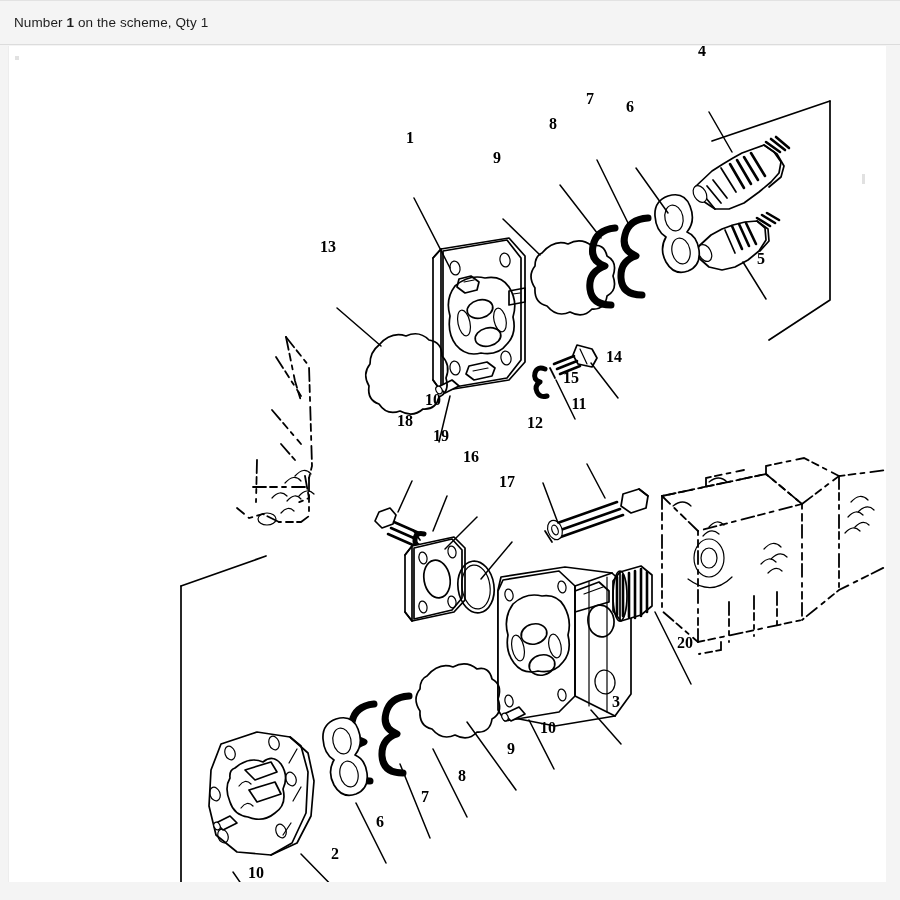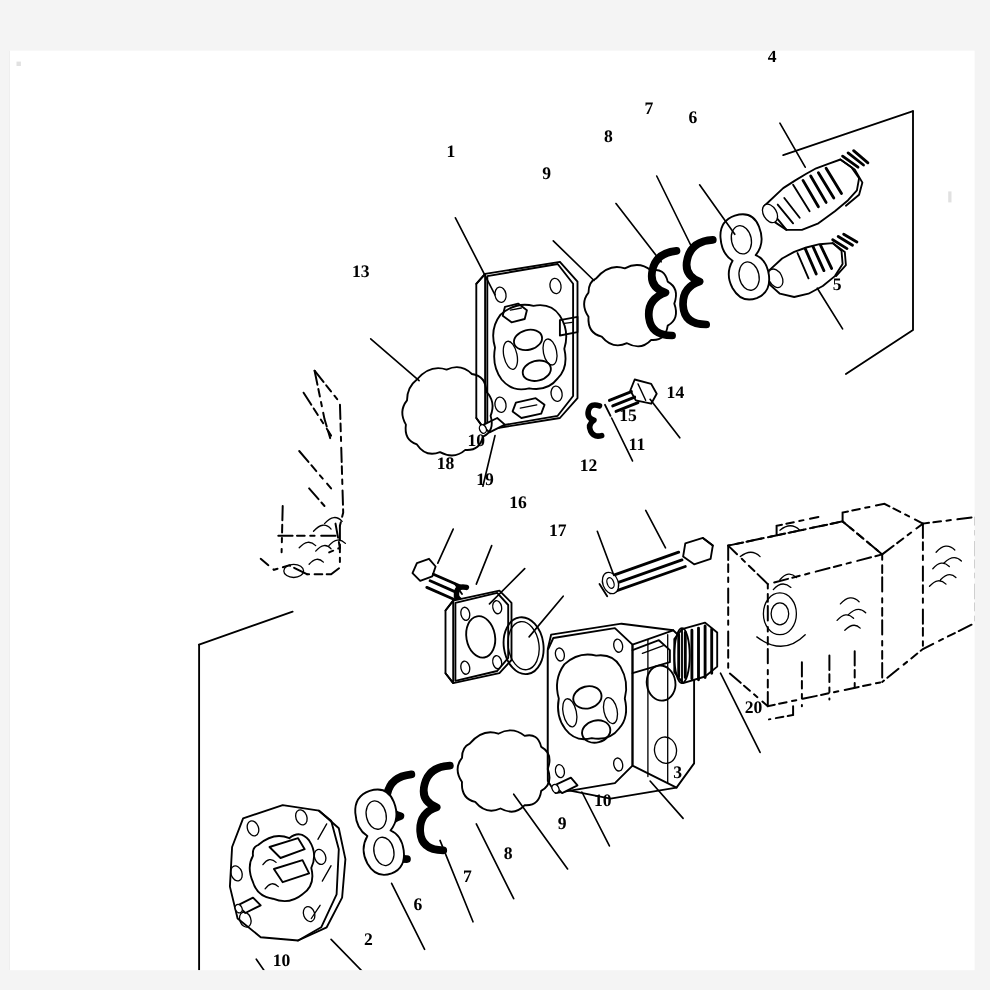--- a/index.html
+++ b/index.html
@@ -111,20 +111,25 @@
     top: 0;
     width: 120px;
     height: 48px;
   }
 </style>
 </head>
 <body>
 
 <div id="page">
 
+  <div id="header-bar">
+    <div id="header-text">
+      <span>Number </span><span class="b">1</span><span> on the scheme, Qty 1</span>
+    </div>
+  </div>
 
   <div id="canvas-wrap">
 
     <div class="artifact" style="left:6px; top:10px; width:4px; height:4px;"></div>
     <div class="artifact" style="left:853px; top:128px; width:3px; height:10px;"></div>
 
     <svg id="diagram-svg" viewBox="0 0 878 836">
       <defs>
         <style>
           .ln   { fill:none; stroke:#000; stroke-width:1.7; stroke-linecap:round; stroke-linejoin:round; }

